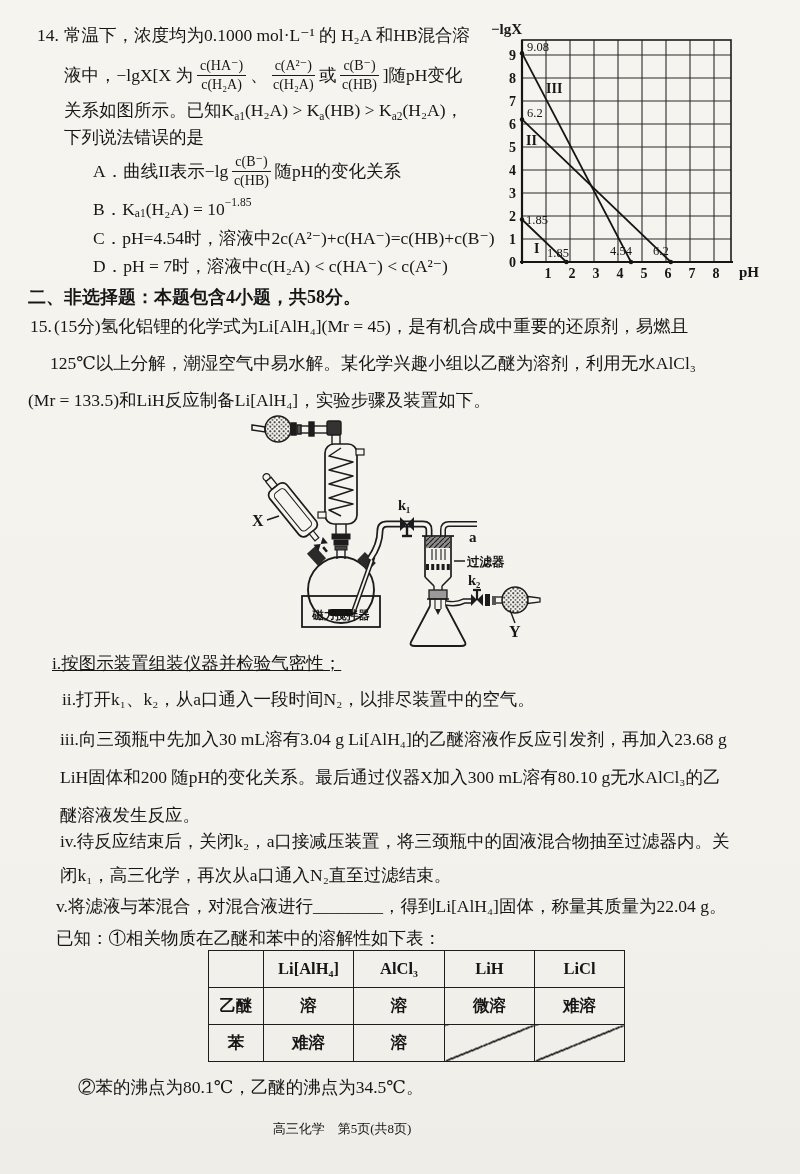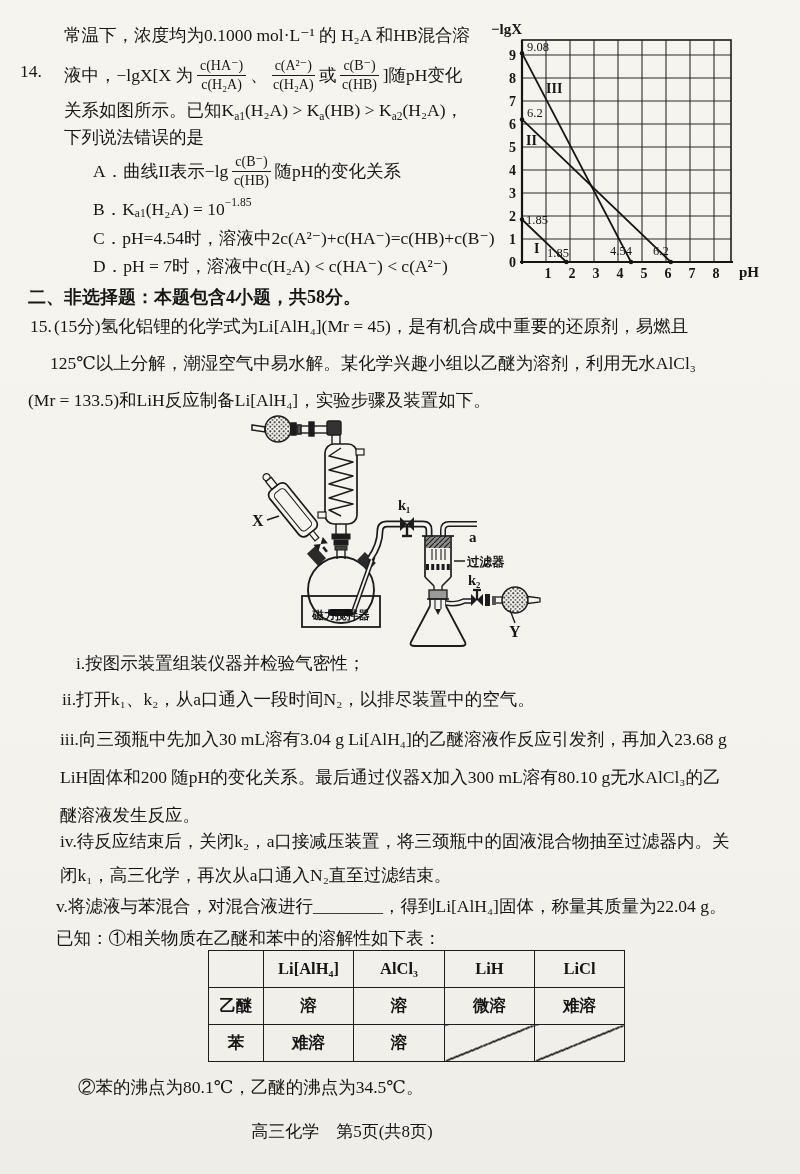--- a/index.html
+++ b/index.html
@@ -21,27 +21,27 @@
   .sub{font-size:11.5px;position:relative;top:4px;}
   .opt{display:flex;align-items:center;font-size:17.5px;}
   table.sol{border-collapse:collapse;table-layout:fixed;}
   table.sol td{border:1.6px solid #1d1d1d;text-align:center;vertical-align:middle;
     font-size:16.5px;font-weight:bold;height:36px;padding:0;}
   td.diag{
     background:linear-gradient(to bottom right,
       transparent calc(50% - 1.2px), #1d1d1d calc(50% - 1.2px),
       #1d1d1d calc(50% + 0.6px), transparent calc(50% + 0.6px));
   }
-  .footer{width:684px;text-align:center;font-size:17px;}
+  .footer{width:684px;text-align:center;font-size:13px;}
   svg text{font-family:"Liberation Serif","DejaVu Serif",serif;fill:#161616;}
 </style>
 </head>
 <body>
 
-<div class="abs t" style="left:20px;top:24px;margin-top:36px;">14.</div>
+<div class="abs t" style="left:37px;top:24px;">14.</div>
 <div class="abs t" style="left:64px;top:24px;">常温下，浓度均为0.1000 mol·L⁻¹ 的 H₂A 和HB混合溶</div>
 
 <div class="abs row" style="left:64px;top:52px;height:46px;font-size:17.5px;">
   <span>液中，−lgX[X 为</span>
   <span class="frac">
       <span class="fn">c(HA⁻)</span>
       <span class="fd">c(H₂A)</span>
     </span>
   <span>、</span>
   <span class="frac">
@@ -297,21 +297,21 @@
     <line x1="272" y1="200" x2="279" y2="200" stroke-width="1.3"></line>
     <circle cx="291" cy="197" r="13" fill="url(#sp)" stroke-width="1.5"></circle>
     <polygon points="304,193.5 316,195 316,199 304,200.5" fill="#f5f4ef" stroke-width="1.3"></polygon>
   </g>
   <line x1="286" y1="207" x2="291" y2="220" stroke="#1c1c1c" stroke-width="1.4"></line>
   <text x="285" y="234" font-size="16" font-weight="bold">Y</text>
 
   <text x="117" y="216" font-size="11.5" font-weight="bold" text-anchor="middle">磁力搅拌器</text>
 </svg>
 
-<div class="abs t" style="left:76px;top:652px;">i.按图示装置组装仪器并检验气密性；</div>
+<div class="abs t" style="left:52px;top:652px;text-decoration:underline;">i.按图示装置组装仪器并检验气密性；</div>
 <div class="abs t" style="left:62px;top:688px;">ii.打开k₁、k₂，从a口通入一段时间N₂，以排尽装置中的空气。</div>
 <div class="abs t" style="left:60px;top:728px;">iii.向三颈瓶中先加入30 mL溶有3.04 g Li[AlH₄]的乙醚溶液作反应引发剂，再加入23.68 g</div>
 <div class="abs t" style="left:60px;top:766px;">LiH固体和200 随pH的变化关系。最后通过仪器X加入300 mL溶有80.10 g无水AlCl₃的乙</div>
 <div class="abs t" style="left:60px;top:804px;">醚溶液发生反应。</div>
 <div class="abs t" style="left:60px;top:830px;">iv.待反应结束后，关闭k₂，a口接减压装置，将三颈瓶中的固液混合物抽至过滤器内。关</div>
 <div class="abs t" style="left:60px;top:864px;">闭k₁，高三化学，再次从a口通入N₂直至过滤结束。</div>
 <div class="abs t" style="left:56px;top:895px;">v.将滤液与苯混合，对混合液进行________，得到Li[AlH₄]固体，称量其质量为22.04 g。</div>
 <div class="abs t" style="left:56px;top:927px;">已知：①相关物质在乙醚和苯中的溶解性如下表：</div>
 
 <table class="sol abs" style="left:208px;top:950px;">

